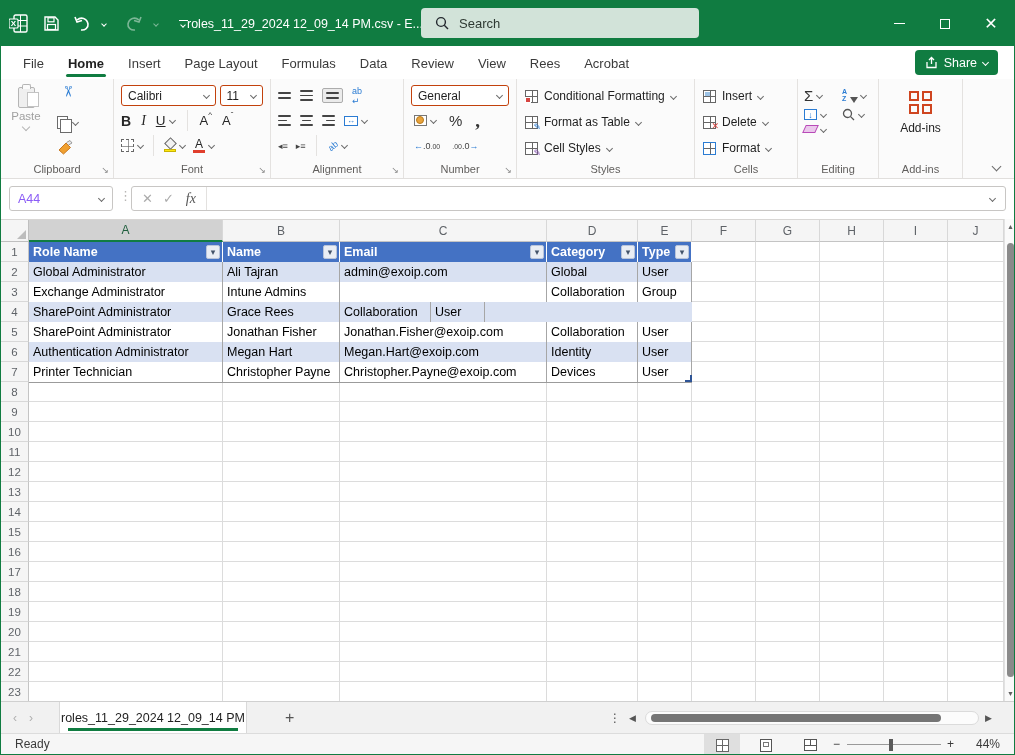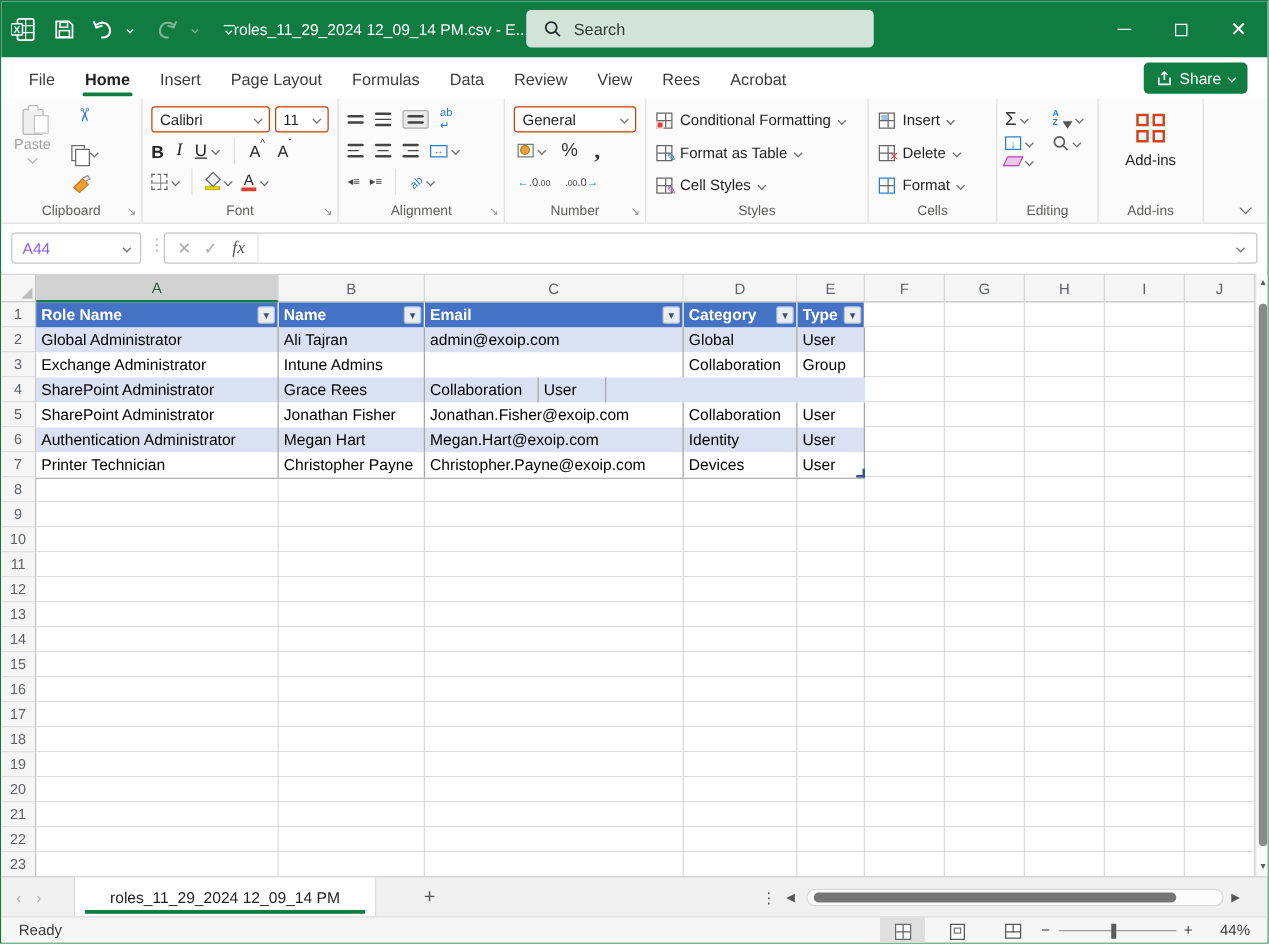--- a/index.html
+++ b/index.html
@@ -175,21 +175,21 @@
   
   .vscroll { position:absolute; left:1003px; top:218px; width:12px; height:482px; background:#FAFAFA; border-left:1px solid #E2E2E2; }
   .varr { position:absolute; left:0; width:11px; text-align:center; font-size:7px; color:#606060; }
   .vthumb { position:absolute; left:2px; top:24px; width:7px; height:434px; background:#8A8A8A; border-radius:4px; }
 
   
   .sheetbar { position:absolute; left:0; top:700px; width:100%; height:32px; background:#F1F1F1;
               border-top:1px solid #D0D0D0; display:flex; align-items:center; }
   .snav { color:#AFAFAF; font-size:12px; padding:0 12px; }
   .stab { height:31px; background:#FFFFFF; border-right:1px solid #D9D9D9; border-left:1px solid #D9D9D9;
-          display:flex; align-items:center; padding:0 28px; font-size:12.5px; color:#1f1f1f;
+          display:flex; align-items:center; padding:0 1px; font-size:12.5px; color:#1f1f1f;
           position:relative; margin-left:14px; }
   .stab::after { content:""; position:absolute; left:8px; right:8px; bottom:2px; height:3px; background:#107C41; }
   .addsheet { font-size:16px; color:#555; padding:0 0 0 38px; }
   .sdots { position:absolute; left:608px; color:#555; font-size:12px; }
   .hscroll { position:absolute; left:644px; top:9px; width:334px; height:14px; background:#FCFCFC;
              border:1px solid #DBDBDB; border-radius:7px; }
   .hthumb { position:absolute; left:5px; top:2px; width:290px; height:8px; background:#757575; border-radius:4px; }
   .harr { position:absolute; top:9px; font-size:9px; color:#555; line-height:14px; }
 
   

